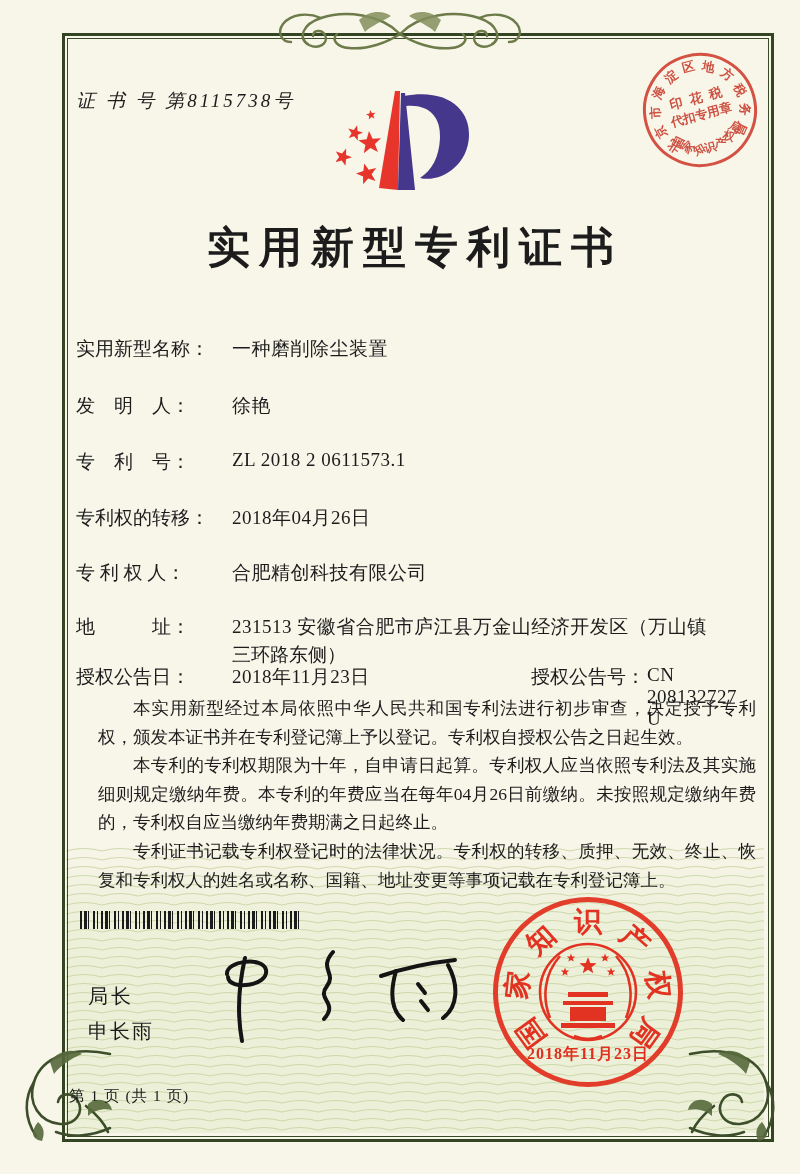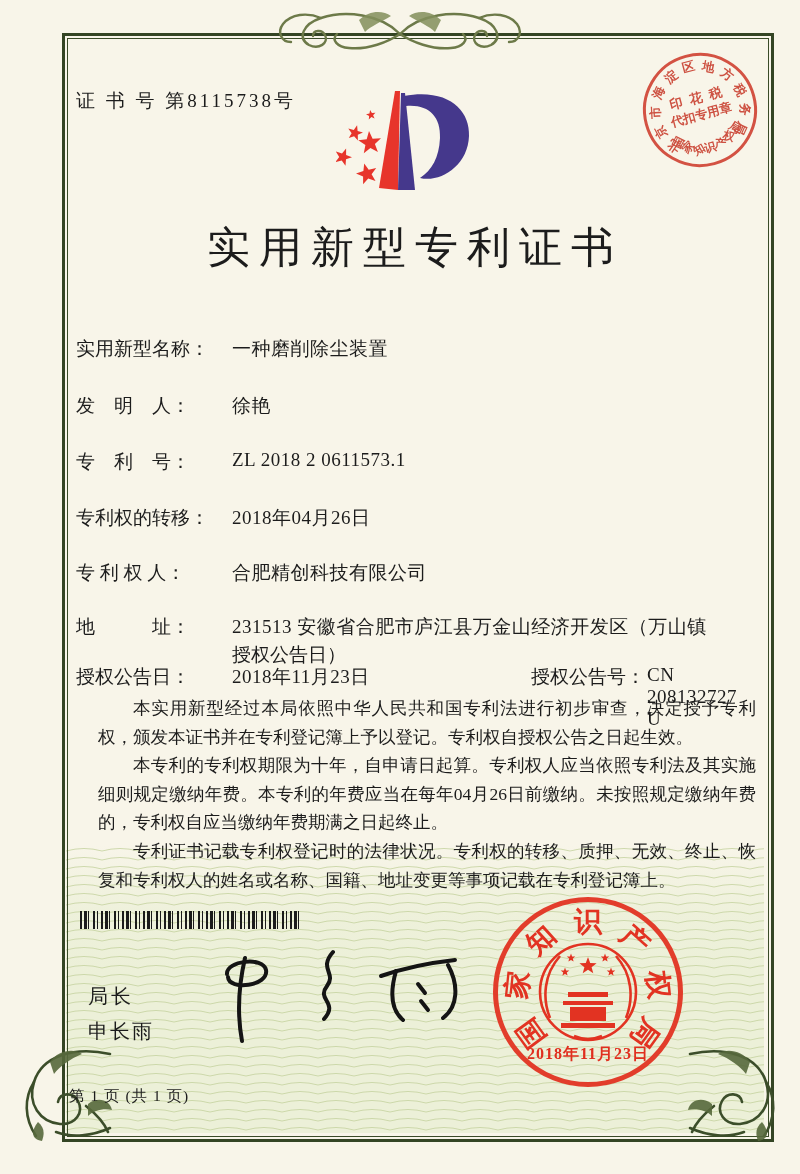--- a/index.html
+++ b/index.html
@@ -4,26 +4,26 @@
 <style>
   html,body{margin:0;padding:0;background:#efece0;}
   .page{position:relative;width:800px;height:1174px;background:#f8f5e9;overflow:hidden;
         font-family:"Liberation Serif","DejaVu Serif",serif;color:#1c1c1c;}
   .frame{position:absolute;left:62px;top:33px;width:706px;height:1103px;
          border:3px solid #344524;}
   .frame-inner{position:absolute;inset:2px;border:1px solid #3a4b28;}
   .waves-zone{position:absolute;left:66px;top:845px;width:698px;height:288px;
       background:linear-gradient(180deg,rgba(236,240,216,0) 0,rgba(236,240,216,.85) 70px,#ecf0d8 130px);}
   .waves-zone svg{position:absolute;inset:0;opacity:.85;}
-  .cert-no{position:absolute;left:76px;top:88px;font-size:19px;letter-spacing:3px;}
+  .cert-no{position:absolute;left:76px;top:88px;font-size:19px;letter-spacing:3px;font-style:italic;}
   .ornament-top{position:absolute;left:263px;top:4px;}
   .corner-orn{position:absolute;top:1044px;}
   .logo{position:absolute;left:336px;top:86px;}
   .title{position:absolute;left:62px;top:219px;width:706px;text-align:center;
-         font-size:43px;font-weight:normal;letter-spacing:9px;}
+         font-size:43px;font-weight:bold;letter-spacing:9px;}
   .frow{position:absolute;left:76px;display:flex;font-size:19px;gap:16px;}
   .flabel{width:140px;flex:0 0 140px;}
   .fvalue{margin-left:0;letter-spacing:.5px;}
   .addr2{position:absolute;left:232px;font-size:19px;}
   .grant-no{position:absolute;left:455px;top:0;display:flex;font-size:19px;justify-content:center;}
   .grant-no .flabel{width:116px;flex:0 0 116px;}
   .body-text{position:absolute;left:74px;top:694px;width:658px;font-size:17.5px;
              line-height:28.6px;text-align:justify;margin-left:24px;}
   .body-text p{margin:0;text-indent:2em;}
   .barcode{position:absolute;left:80px;top:911px;width:222px;height:18px;
@@ -197,21 +197,21 @@
     <span class="fvalue">2018年04月26日</span>
   </div>
   <div class="frow" style="top:560px">
     <span class="flabel">专 利 权 人：</span>
     <span class="fvalue">合肥精创科技有限公司</span>
   </div>
   <div class="frow" style="top:614px">
     <span class="flabel">地　　　址：</span>
     <span class="fvalue">231513 安徽省合肥市庐江县万金山经济开发区（万山镇</span>
   </div>
-  <div class="addr2" style="top:642px">授权公告日）</div>
+  <div class="addr2" style="top:642px">三环路东侧）</div>
   <div class="frow" style="top:664px;width:656px">
     <span class="flabel">授权公告日：</span>
     <span class="fvalue">2018年11月23日</span>
     <span class="grant-no">
       <span class="flabel">授权公告号：</span>
       <span class="fvalue">CN 208132727 U</span>
     </span>
   </div>
 
   <div class="body-text">

